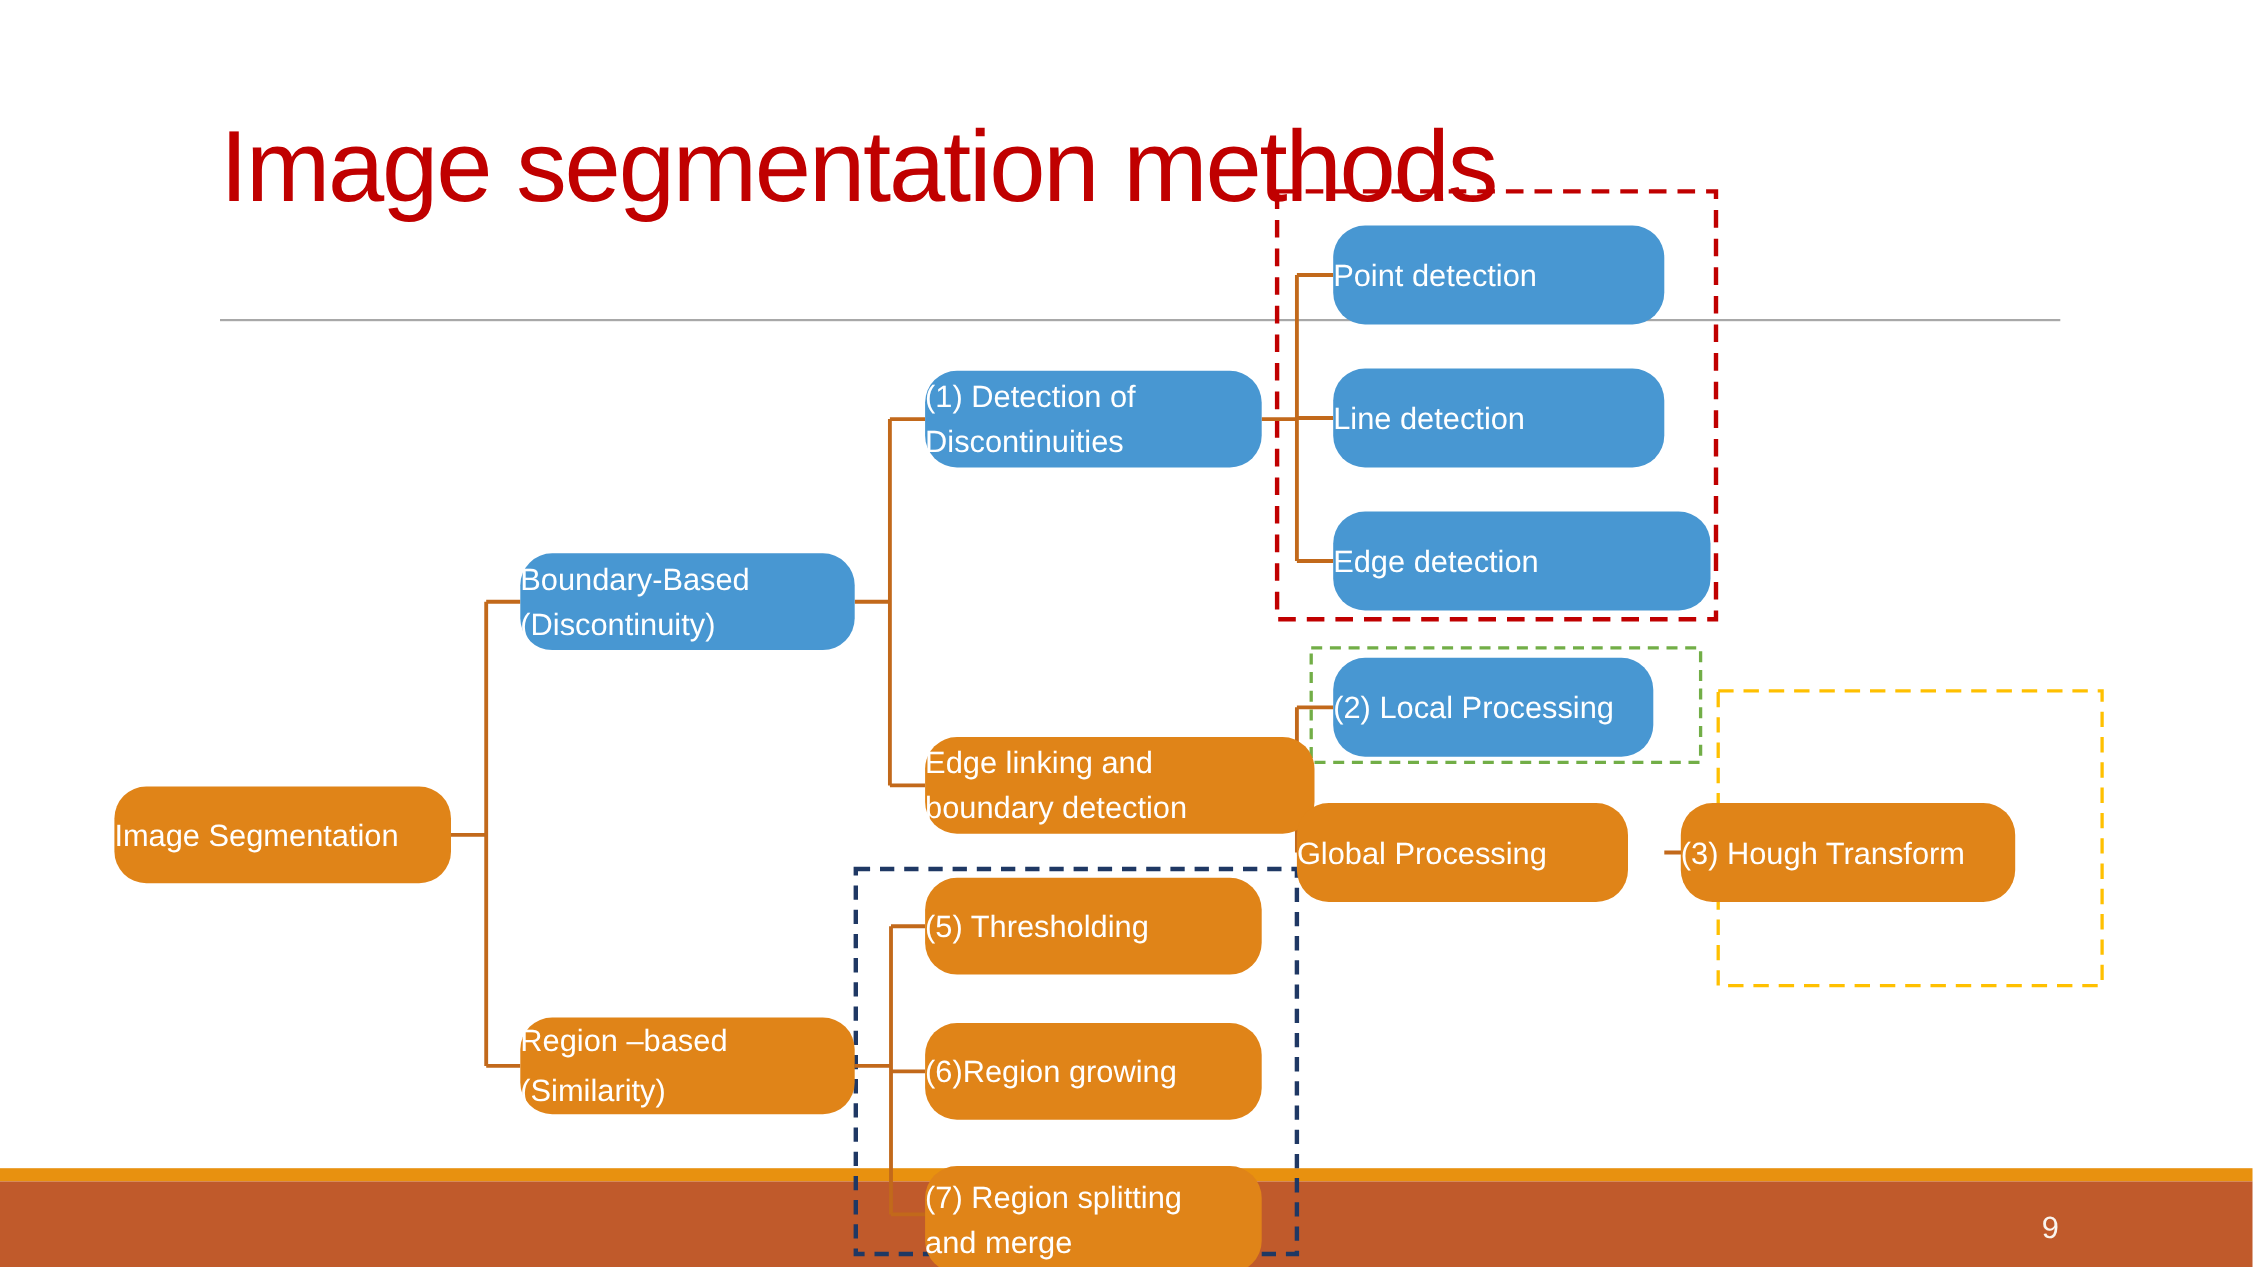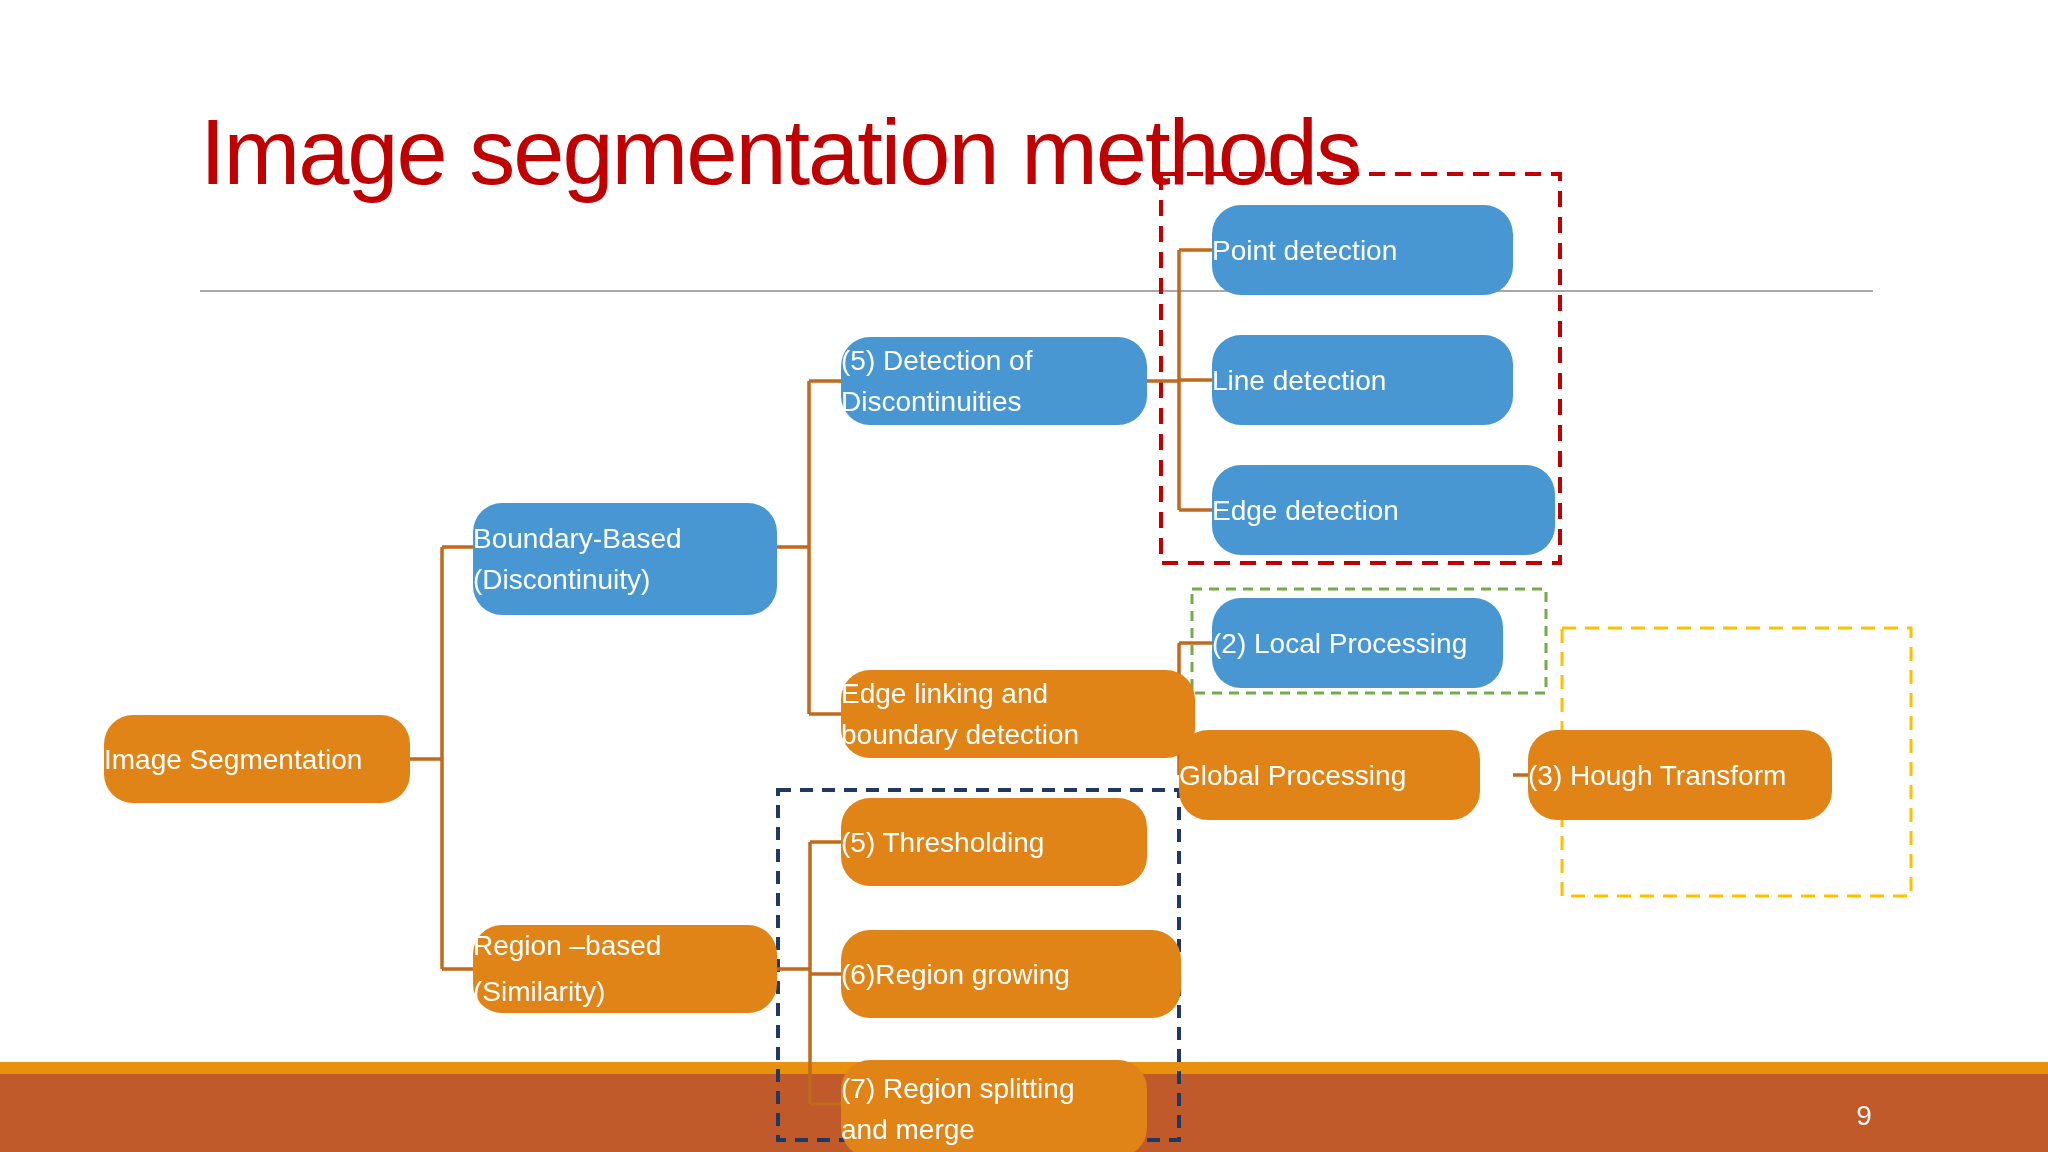--- a/index.html
+++ b/index.html
@@ -88,46 +88,46 @@
     <line x1="810" y1="842" x2="841" y2="842"></line>
     <line x1="810" y1="974" x2="841" y2="974"></line>
     <line x1="810" y1="1104" x2="841" y2="1104"></line>
   </svg>
 
   <div class="node orange" style="left:104px;top:715px;width:306px;height:88px">
     <span>Image Segmentation</span>
       <span></span>
   </div>
 
-  <div class="node blue" style="left:473px;top:503px;width:304px;height:112px">
+  <div class="node blue" style="left:473px;top:503px;width:304px;height:88px">
     <span>Boundary-Based</span>
       <span>(Discontinuity)</span>
   </div>
 
   <div class="node orange wide-gap" style="left:473px;top:925px;width:304px;height:88px">
     <span>Region –based</span>
       <span>(Similarity)</span>
   </div>
 
   <div class="node blue" style="left:841px;top:337px;width:306px;height:88px">
-    <span>(5) Detection of</span>
+    <span>(1) Detection of</span>
       <span>Discontinuities</span>
   </div>
 
   <div class="node orange" style="left:841px;top:670px;width:354px;height:88px">
     <span>Edge linking and</span>
       <span>boundary detection</span>
   </div>
 
   <div class="node orange" style="left:841px;top:798px;width:306px;height:88px">
     <span>(5) Thresholding</span>
       <span></span>
   </div>
 
-  <div class="node orange" style="left:841px;top:930px;width:340px;height:88px">
+  <div class="node orange" style="left:841px;top:930px;width:306px;height:88px">
     <span>(6)Region growing</span>
       <span></span>
   </div>
 
   <div class="node orange" style="left:841px;top:1060px;width:306px;height:97px">
     <span>(7) Region splitting</span>
       <span>and merge</span>
   </div>
 
   <div class="node blue" style="left:1212px;top:205px;width:301px;height:90px">

